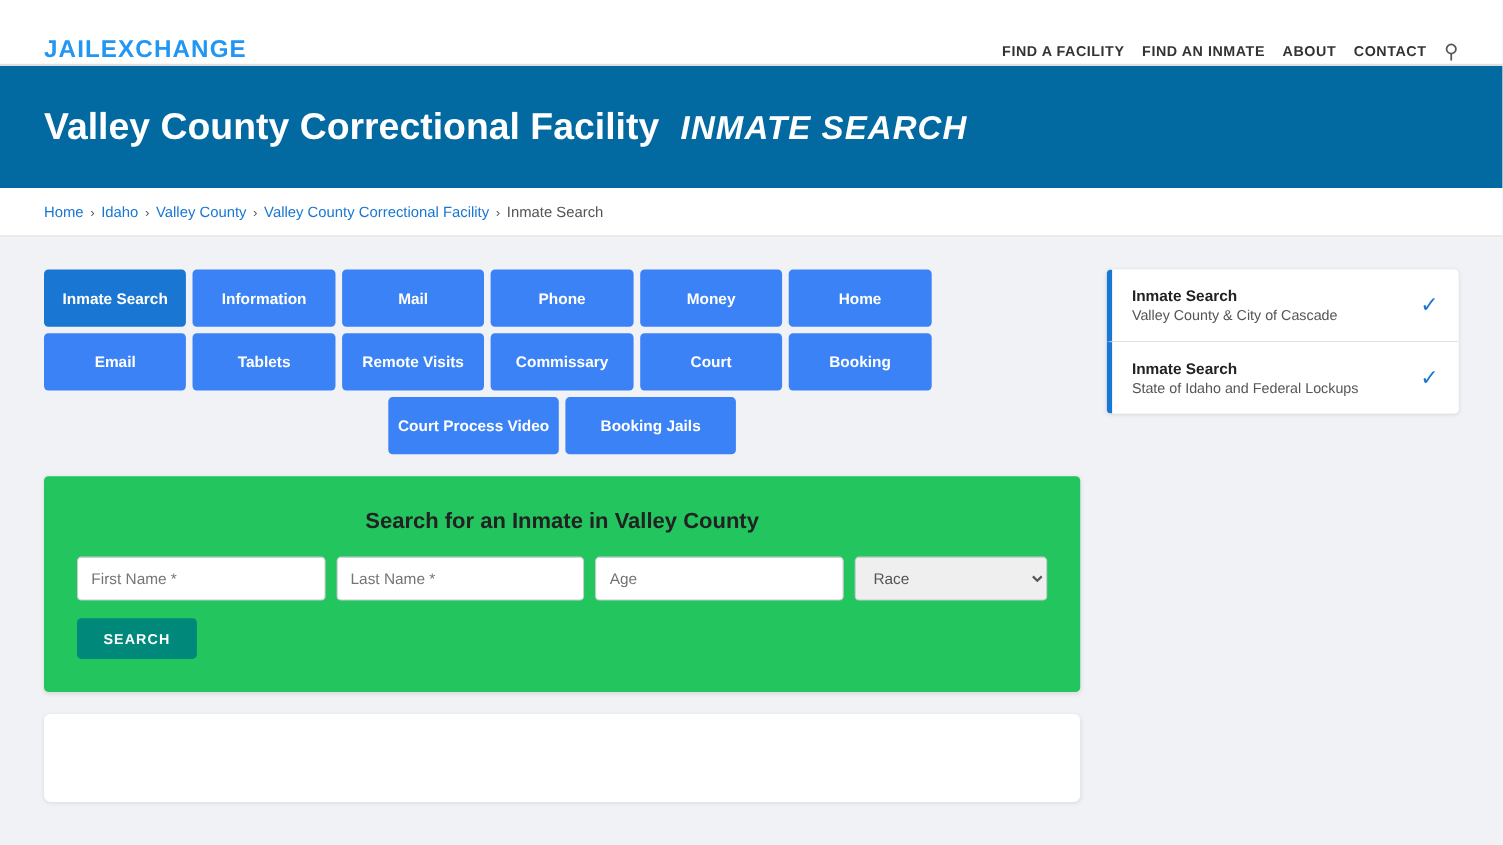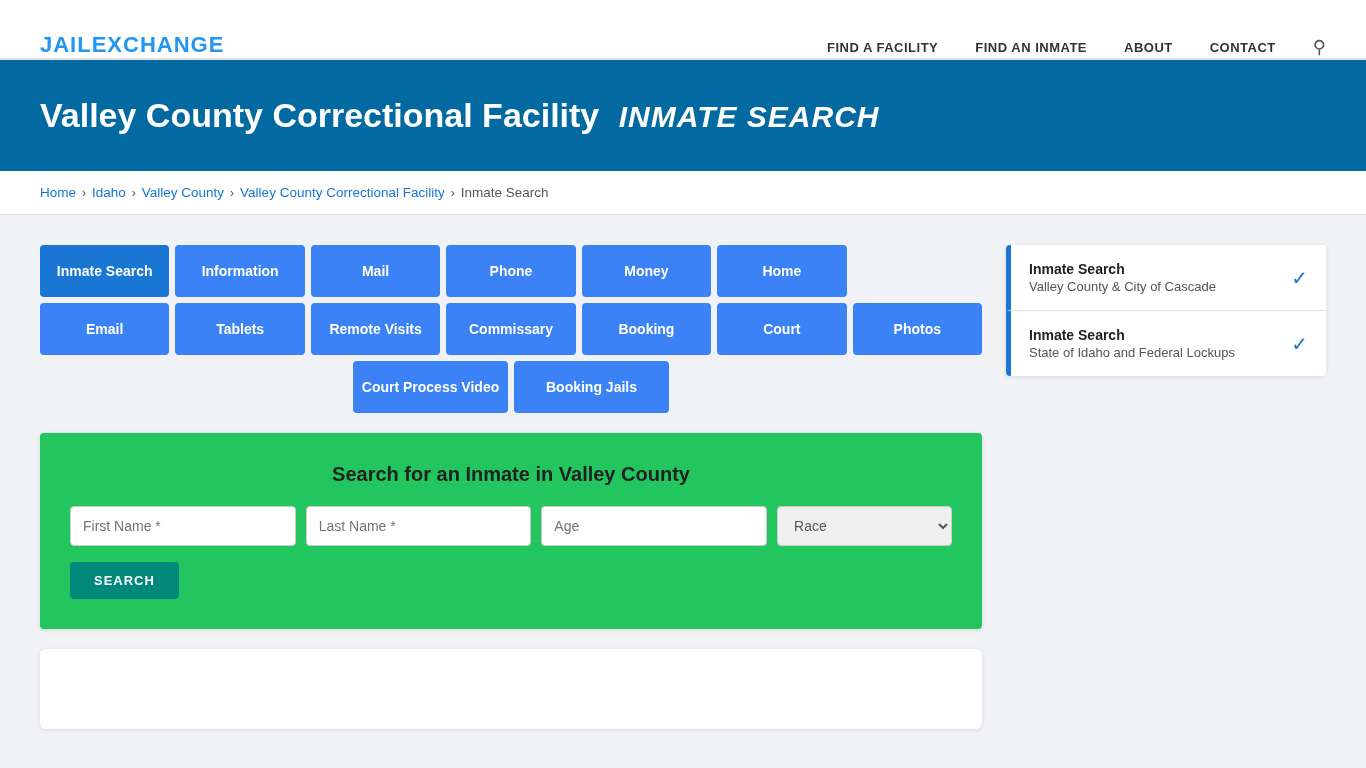--- a/index.html
+++ b/index.html
@@ -18,21 +18,21 @@
     .logo {
       font-size: 22px;
       font-weight: 900;
       letter-spacing: 1px;
       color: #1a1a1a;
     }
     .logo span { color: #2196f3; }
     .nav-links {
       display: flex;
       align-items: center;
-      gap: 37px;
+      gap: 16px;
       list-style: none;
     }
     .nav-links li a {
       text-decoration: none;
       color: #333;
       font-size: 13px;
       font-weight: 700;
       letter-spacing: 0.5px;
     }
     .search-icon-nav {
@@ -257,23 +257,22 @@
         <button class="tab-btn">Phone</button>
         <button class="tab-btn">Money</button>
         <button class="tab-btn">Home</button>
       </div>
 
       <div class="tabs-grid">
         <button class="tab-btn">Email</button>
         <button class="tab-btn">Tablets</button>
         <button class="tab-btn">Remote Visits</button>
         <button class="tab-btn">Commissary</button>
+        <button class="tab-btn">Court</button>
         <button class="tab-btn">Booking</button>
-        <button class="tab-btn">Court</button>
-        <button class="tab-btn">Photos</button>
       </div>
 
       <div class="tabs-row3">
         <button class="tab-btn">Court Process Video</button>
         <button class="tab-btn">Booking Jails</button>
       </div>
 
       <div class="search-card">
         <h2>Search for an Inmate in Valley County</h2>
         <div class="search-fields">

